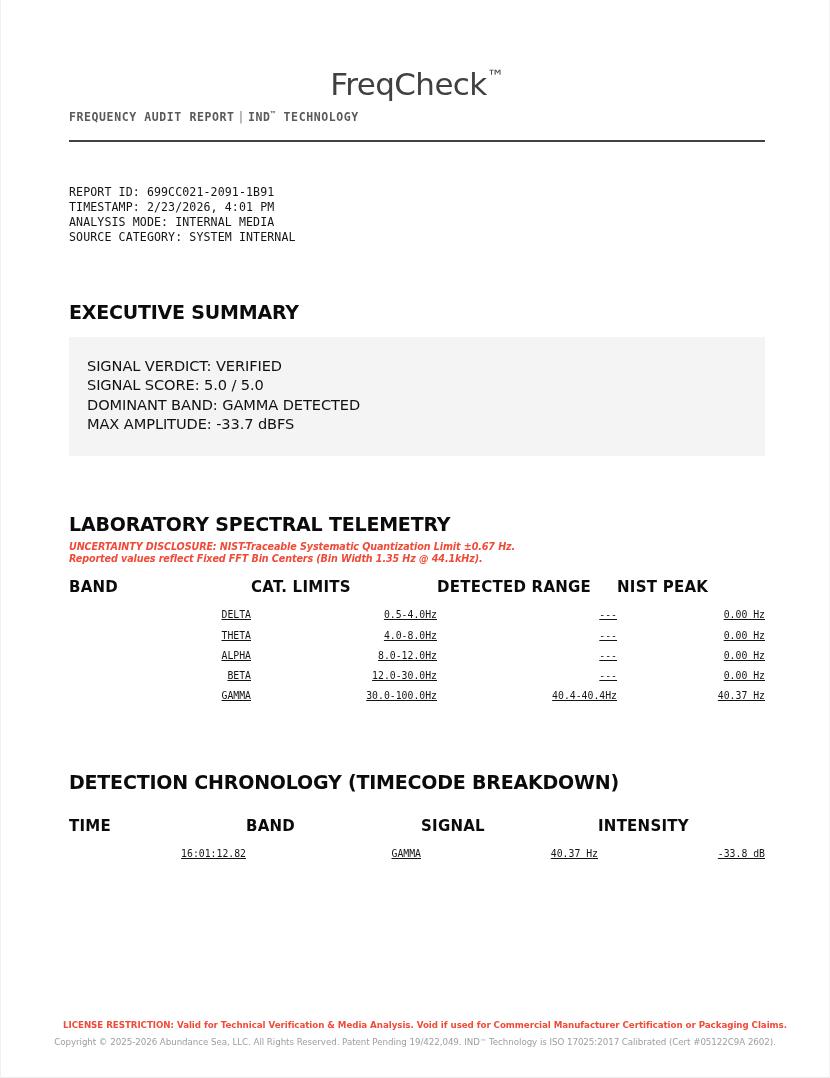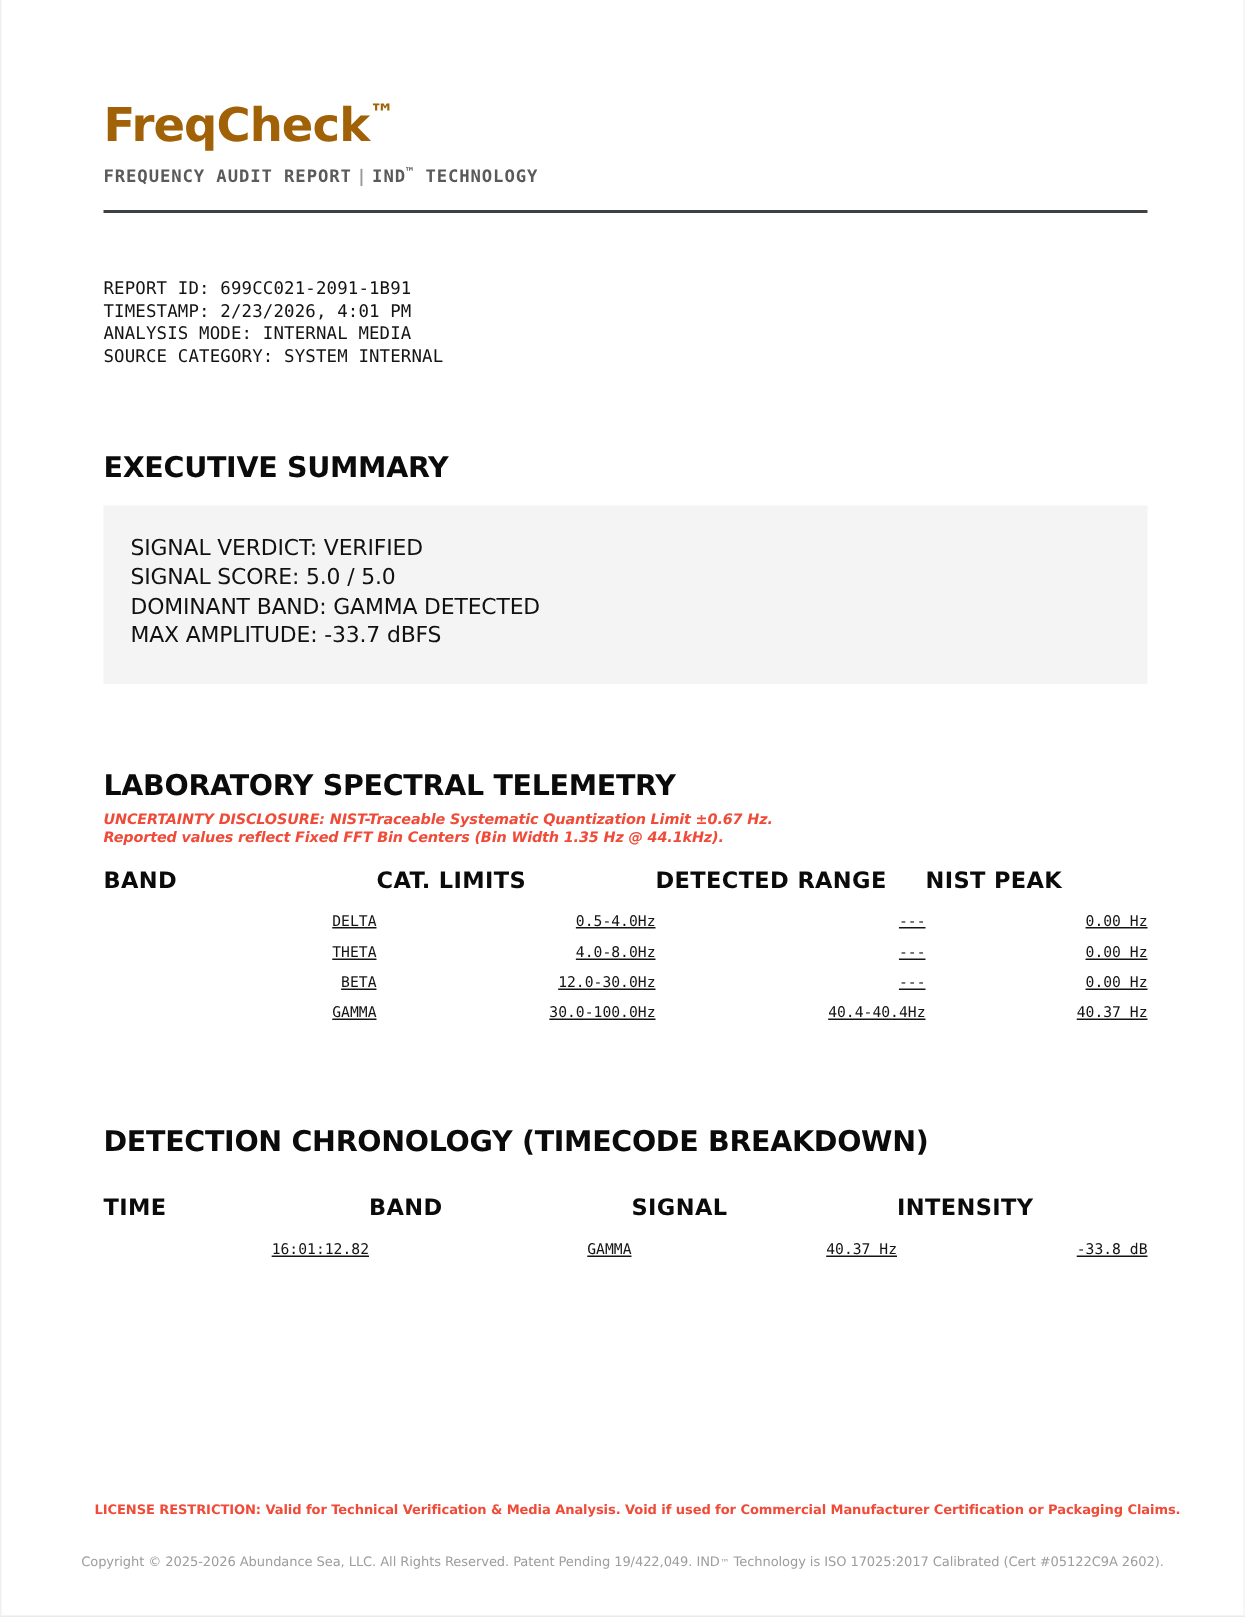--- a/index.html
+++ b/index.html
@@ -28,26 +28,27 @@
     position: absolute;
     left: 68px;
     top: 0;
     width: 696px;
   }
 
   
   .brand-title {
     font-family: "DejaVu Sans", sans-serif;
     font-size: 31px;
-    font-weight: 700;
+    font-weight: 400;
     letter-spacing: -0.6px;
-    color: #a16207;
+    color: #404040;
     margin: 0;
     padding-top: 68px;
     line-height: 1.05;
+    text-align: center;
   }
   .brand-title .tm {
     font-size: 17px;
     vertical-align: top;
     letter-spacing: 0;
   }
   .brand-sub {
     font-family: "DejaVu Sans Mono", monospace;
     font-size: 11.5px;
     font-weight: 700;
@@ -172,21 +173,21 @@
     line-height: 12px;
     margin-left: 20px;
   }
   .footer-copy {
     font-family: "DejaVu Sans", sans-serif;
     font-size: 8.7px;
     font-weight: 400;
     color: #9d9d9d;
     letter-spacing: -0.05px;
     line-height: 12px;
-    margin-top: 23px;
+    margin-top: 5px;
   }
   .footer-copy .tm-s { font-size: 6.5px; vertical-align: top; }
 </style>
 </head>
 <body>
 
 <div class="page">
   <div class="content">
 
     <h1 class="brand-title"><span>FreqCheck</span><span class="tm">™</span></h1>
@@ -232,20 +233,26 @@
       <tbody>
         <tr>
           <td>DELTA</td>
           <td>0.5-4.0Hz</td>
           <td>---</td>
           <td>0.00 Hz</td>
         </tr>
         <tr>
           <td>THETA</td>
           <td>4.0-8.0Hz</td>
+          <td>---</td>
+          <td>0.00 Hz</td>
+        </tr>
+        <tr>
+          <td>ALPHA</td>
+          <td>8.0-12.0Hz</td>
           <td>---</td>
           <td>0.00 Hz</td>
         </tr>
         <tr>
           <td>BETA</td>
           <td>12.0-30.0Hz</td>
           <td>---</td>
           <td>0.00 Hz</td>
         </tr>
         <tr>

